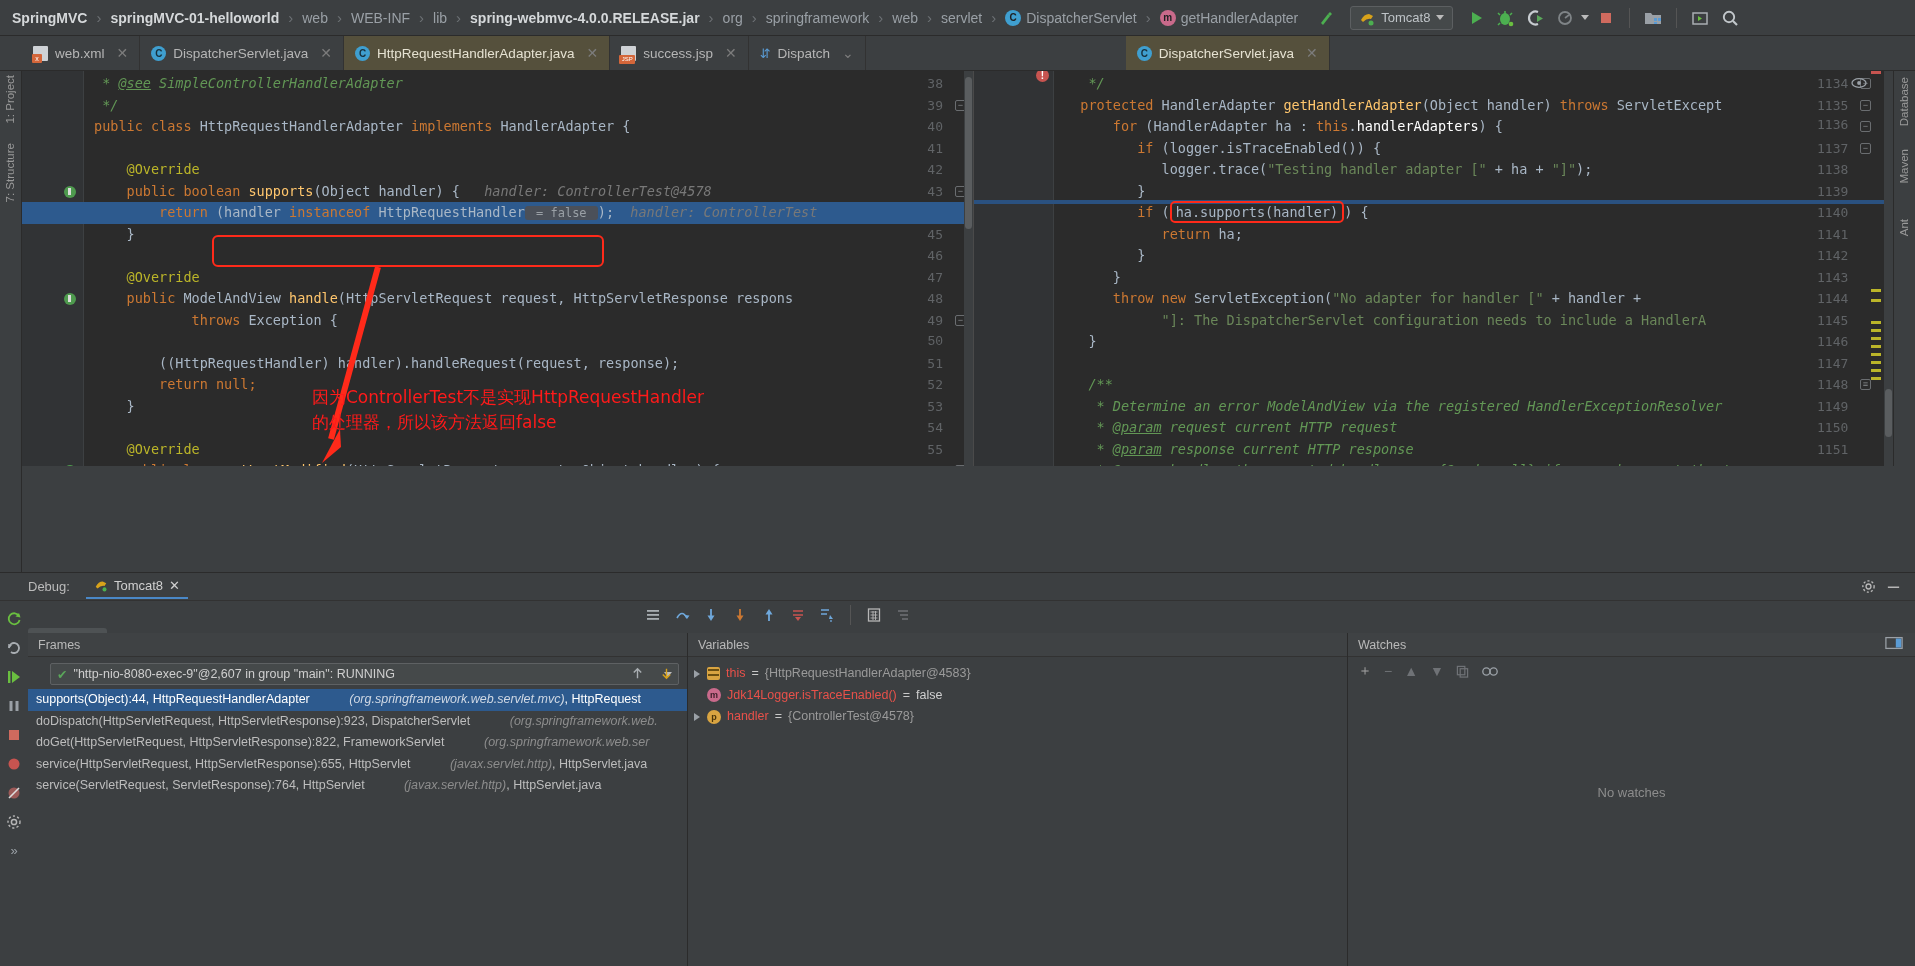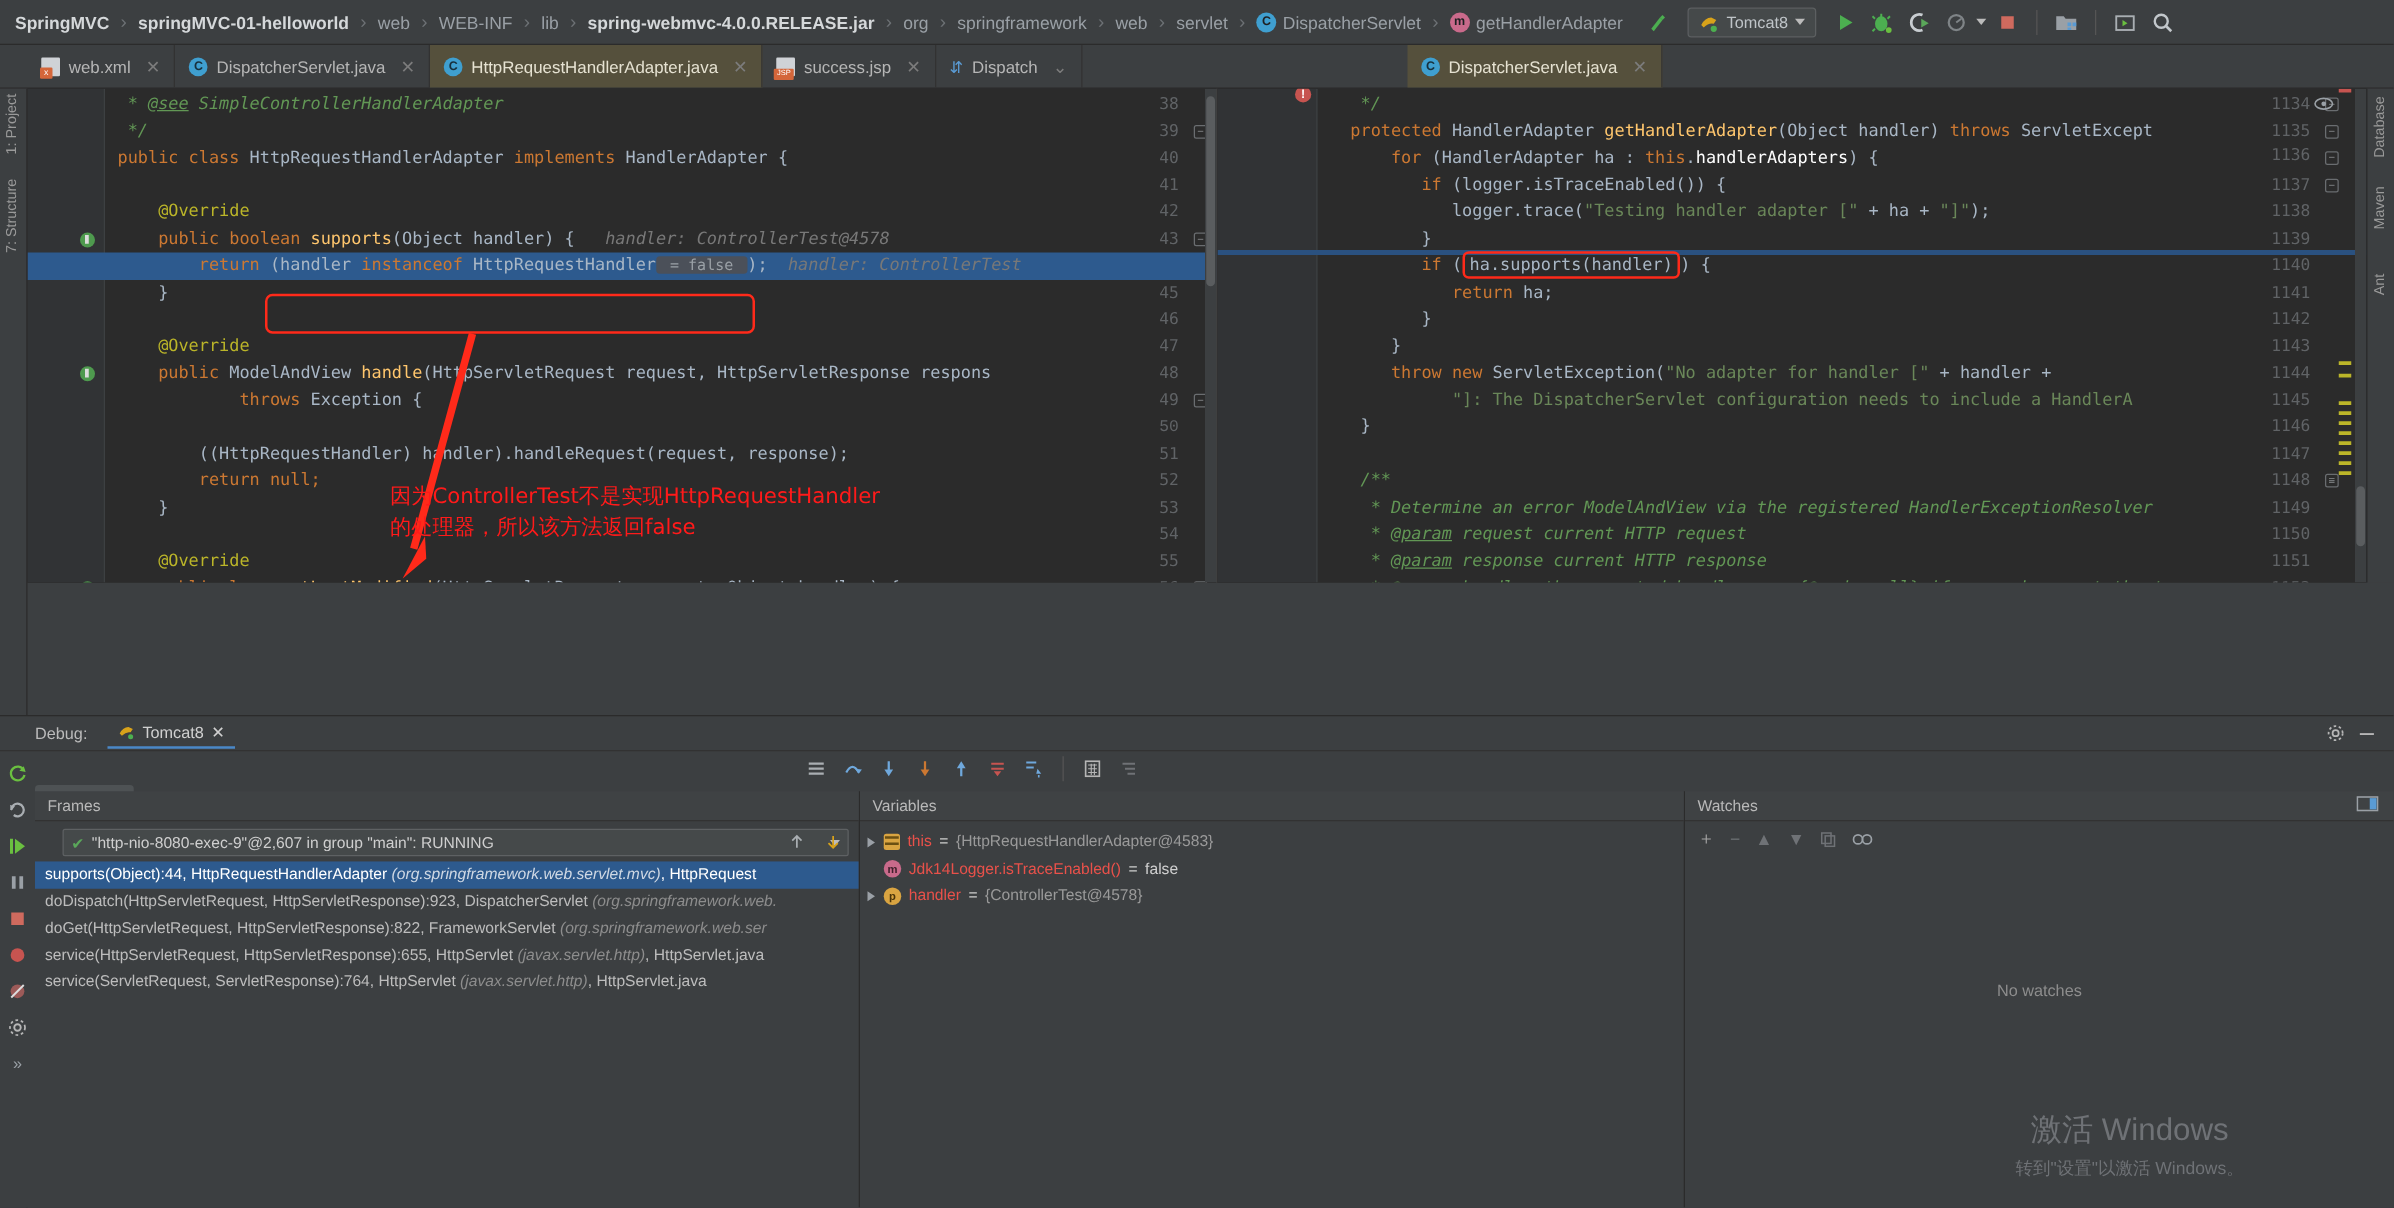--- a/index.html
+++ b/index.html
@@ -210,21 +210,21 @@
     margin: 6px 8px 4px 22px; height: 22px; display: flex; align-items: center;
     background: #45494a; border: 1px solid #5e6163; border-radius: 2px;
     font-size: 12.5px; color: #cfcfcf; padding: 0 6px; gap: 6px;
   }
   .frames-list { position: absolute; left: 0; right: 0; top: 56px; bottom: 0; overflow: hidden; }
   .frame {
     height: 21.5px; line-height: 21.5px; font-size: 12.5px; color: #bdbdbd;
     padding-left: 8px; white-space: nowrap; overflow: hidden;
   }
   .frame.sel { background: #2d5a8e; color: #ffffff; }
-  .frame .pkg { color: #8d8d8d; font-style: italic; }
+  .frame .pkg { color: #8d8d8d; font-style: italic; margin-left: 36px; }
   .frame.sel .pkg { color: #cfd8e4; font-style: italic; }
 
   .var-row {
     height: 21.5px; line-height: 21.5px; font-size: 12.5px;
     display: flex; align-items: center; gap: 6px; padding-left: 6px; white-space: nowrap;
   }
   .tri { width: 0; height: 0; border-top: 4.5px solid transparent; border-bottom: 4.5px solid transparent; border-left: 6px solid #9aa0a6; margin-right: 1px; }
   .tri.hidden { visibility: hidden; }
   .vname { color: #e8514a; }
   .veq { color: #c9c9c9; }
@@ -768,24 +768,20 @@
             <path d="M4.5 5 H11.5 M4.5 8 H11.5 M4.5 11 H11.5 M7 4 V13 M9.5 4 V13" stroke="#b6b6b6" stroke-width="0.9"></path>
           </svg>
       </span>
       <span>
         <svg width="16" height="16" viewBox="0 0 16 16">
             <path d="M3 4 H13 M5 8 H13 M7 12 H13" stroke="#6f7276" stroke-width="1.5"></path>
           </svg>
       </span>
     </div>
 
-    <div class="watermark">
-      <div class="l1">激活 Windows</div>
-      <div class="l2">转到"设置"以激活 Windows。</div>
-    </div>
 
     <div style="position:absolute;right:12px;top:62px">
       <svg width="18" height="16" viewBox="0 0 20 16">
           <rect x="1" y="2" width="18" height="12" fill="none" stroke="#9aa0a6" stroke-width="1.4"></rect>
           <rect x="12" y="3" width="6" height="10" fill="#5a9bd4"></rect>
         </svg>
     </div>
   </div>
 
 </div>

